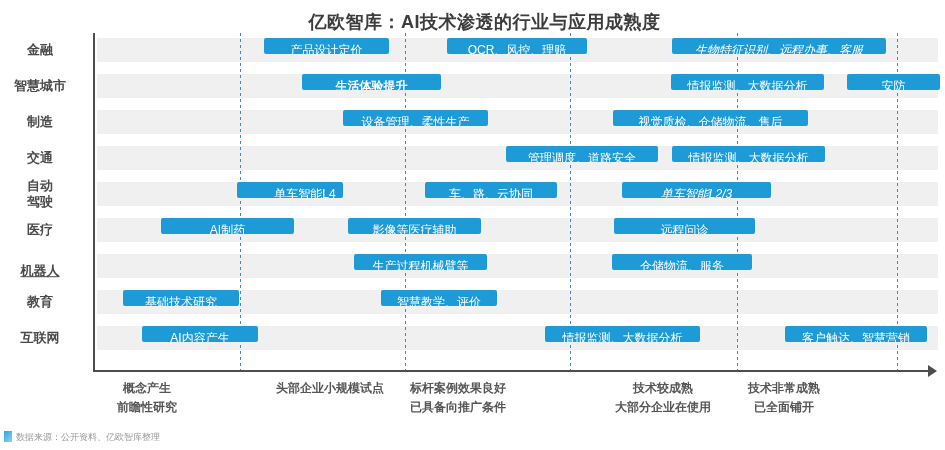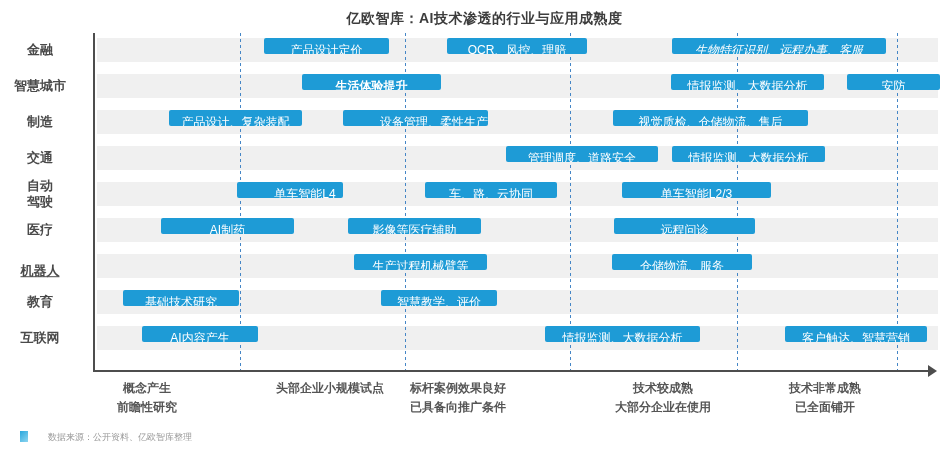--- a/index.html
+++ b/index.html
@@ -1,35 +1,35 @@
 <!DOCTYPE html>
 <html style="--accent: #1e9bd6; --dash: #4586c6;"><head>
 <meta charset="utf-8">
 <style>
   html,body { margin:0; padding:0; background:#ffffff; }
   .page { position:relative; width:945px; height:450px; background:#ffffff;
           font-family:"Liberation Sans","DejaVu Sans",sans-serif; overflow:hidden; }
   .title { position:absolute; top:10px; left:0; width:945px; box-sizing:border-box; padding-left:24px;
-           text-align:center; font-size:14px; font-weight:bold; color:#3d3d3d; letter-spacing:.5px; }
+           text-align:center; font-size:18px; font-weight:bold; color:#3d3d3d; letter-spacing:.5px; }
   .chart-area { position:absolute; inset:0;border-radius:32px; }
   .band { position:absolute; left:97px; width:841px; height:24px; background:#f0f0f0; z-index:1; }
   .row-label { position:absolute; left:2px; width:76px; text-align:center; font-size:13px; font-weight:bold;
                color:#4a4a4a; line-height:1.2; white-space:pre-line; z-index:2; }
   .box { position:absolute; height:16px; line-height:24px; background:var(--accent,#1e9bd6); color:#ffffff;
          font-size:12px; text-align:center; border-radius:2px; white-space:nowrap; overflow:hidden;
          box-sizing:border-box; z-index:4; }
   .dash { position:absolute; top:33px; height:339px; width:1px; z-index:3;
           background:repeating-linear-gradient(to bottom, var(--dash,#4586c6) 0 3px, transparent 3px 6px); }
   .axis-v { position:absolute; left:93px; top:33px; width:2px; height:339px; background:#4d4d4d; z-index:5; }
   .axis-h { position:absolute; left:93px; top:370px; width:837px; height:2px; background:#4d4d4d; z-index:5; }
   .axis-arrow { position:absolute; left:928px; top:365px; width:0; height:0; z-index:5;
                 border-left:9px solid #4d4d4d; border-top:6px solid transparent; border-bottom:6px solid transparent; }
   .stage-label { position:absolute; top:379px; transform:translateX(-50%); text-align:center;
                  font-size:12px; font-weight:bold; color:#555555; line-height:1.55; white-space:pre-line; }
-  .footer { position:absolute; left:20px; top:431px; display:flex; align-items:flex-start; gap:20px; }
+  .footer { position:absolute; left:4px; top:431px; display:flex; align-items:flex-start; gap:4px; }
   .footer-mark { width:8px; height:11px; background:linear-gradient(135deg,#29a7dd,#8ed5f0); }
   .footer-text { font-size:9px; color:#999999; }
 </style>
 </head>
 <body>
 
 <div class="page">
   <div class="title">亿欧智库：AI技术渗透的行业与应用成熟度</div>
 
   <div class="chart-area">
@@ -42,33 +42,32 @@
       <div class="box" style="top: 38px; left: 264px; width: 125px;">产品设计定价</div>
       <div class="box" style="top: 38px; left: 447px; width: 140px;">OCR、风控、理赔</div>
       <div class="box" style="top: 38px; left: 672px; width: 214px; font-style: italic;">生物特征识别、远程办事、客服</div>
       <div class="band" style="top: 74px;"></div>
       <div class="row-label" style="top: 86px; transform: translateY(-50%);">智慧城市</div>
       <div class="box" style="top: 74px; left: 302px; width: 139px; font-weight: bold;">生活体验提升</div>
       <div class="box" style="top: 74px; left: 671px; width: 153px;">情报监测、大数据分析</div>
       <div class="box" style="top: 74px; left: 847px; width: 93px;">安防</div>
       <div class="band" style="top: 110px;"></div>
       <div class="row-label" style="top: 122px; transform: translateY(-50%);">制造</div>
-      <div class="box" style="top: 110px; left: 169px; width: 133px;">产品设计、复杂装配</div>
-      <div class="box" style="top: 110px; left: 343px; width: 145px; text-align: right;">设备管理、柔性生产</div>
+      <div class="box" style="top: 110px; left: 343px; width: 145px;">设备管理、柔性生产</div>
       <div class="box" style="top: 110px; left: 613px; width: 195px;">视觉质检、仓储物流、售后</div>
       <div class="band" style="top: 146px;"></div>
       <div class="row-label" style="top: 158px; transform: translateY(-50%);">交通</div>
       <div class="box" style="top: 146px; left: 506px; width: 152px;">管理调度、道路安全</div>
       <div class="box" style="top: 146px; left: 672px; width: 153px;">情报监测、大数据分析</div>
       <div class="band" style="top: 182px;"></div>
       <div class="row-label" style="top: 194px; transform: translateY(-50%);">自动
 驾驶</div>
       <div class="box" style="top: 182px; left: 237px; width: 106px; padding-left: 30px;">单车智能L4</div>
       <div class="box" style="top: 182px; left: 425px; width: 132px;">车、路、云协同</div>
-      <div class="box" style="top: 182px; left: 622px; width: 149px;">单车智能L2/3</div>
+      <div class="box" style="top: 182px; left: 622px; width: 149px; font-style: italic;">单车智能L2/3</div>
       <div class="band" style="top: 218px;"></div>
       <div class="row-label" style="top: 230px; transform: translateY(-50%);">医疗</div>
       <div class="box" style="top: 218px; left: 161px; width: 133px;">AI制药</div>
       <div class="box" style="top: 218px; left: 348px; width: 133px;">影像等医疗辅助</div>
       <div class="box" style="top: 218px; left: 585px; width: 141px; margin-left: 29px;">远程问诊</div>
       <div class="band" style="top: 254px;"></div>
       <div class="row-label" style="top: 271px; transform: translateY(-50%); text-decoration: underline;">机器人</div>
       <div class="box" style="top: 254px; left: 354px; width: 133px;">生产过程机械臂等</div>
       <div class="box" style="top: 254px; left: 612px; width: 140px;">仓储物流、服务</div>
       <div class="band" style="top: 290px;"></div>
@@ -85,21 +84,21 @@
       <div class="dash" style="left: 570px;"></div>
       <div class="dash" style="left: 737px;"></div>
       <div class="dash" style="left: 897px;"></div>
       <div class="stage-label" style="left: 147px;">概念产生
 前瞻性研究</div>
       <div class="stage-label" style="left: 330px;">头部企业小规模试点</div>
       <div class="stage-label" style="left: 663px;">技术较成熟
 大部分企业在使用</div>
       <div class="stage-label" style="left: 458px;">标杆案例效果良好
 已具备向推广条件</div>
-      <div class="stage-label" style="left: 825px;">技术非常成熟
+      <div class="stage-label" style="left: 784px;">技术非常成熟
 已全面铺开</div>
     </div>
 
   <div class="footer">
     <span class="footer-mark"></span>
     <span class="footer-text">数据来源：公开资料、亿欧智库整理</span>
   </div>
 </div>
 
 </body></html>

